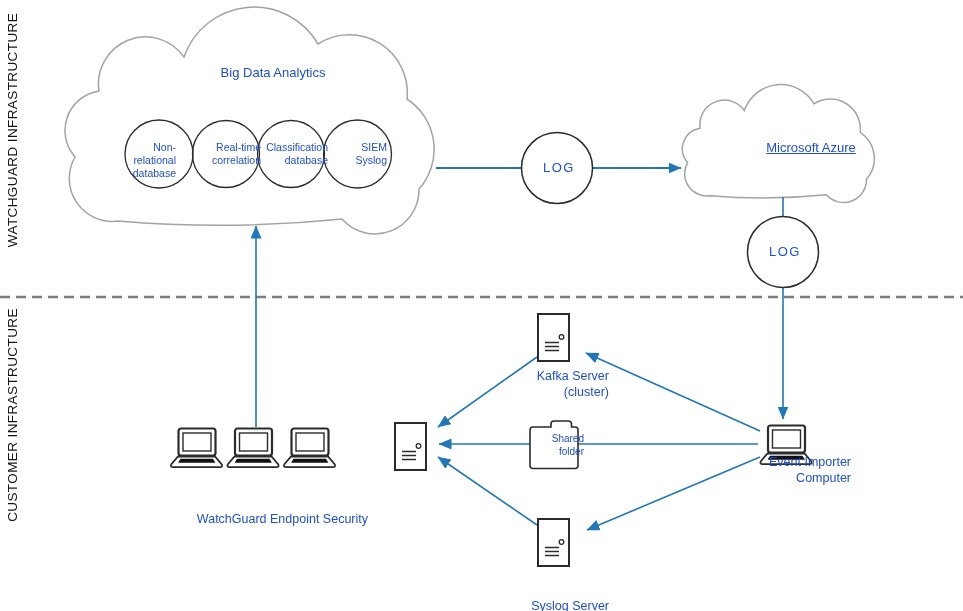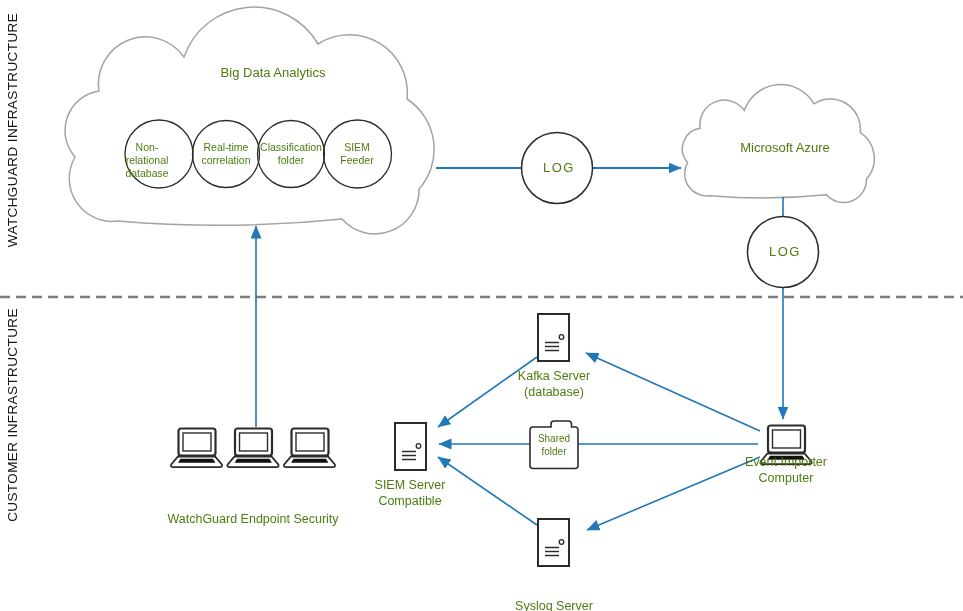--- a/index.html
+++ b/index.html
@@ -2,22 +2,22 @@
 <html style="--connector: #2077b9; --divider: #7d7d7d;"><head>
 <meta charset="utf-8">
 <style>
   html,body{margin:0;padding:0;background:#ffffff;}
   .stage{
     position:relative;width:963px;height:611px;background:#ffffff;overflow:hidden;
     font-family:"Liberation Sans",sans-serif;color:#1a1a1a;
   }
   .stage svg{position:absolute;left:0;top:0;}
   .label{
-    position:absolute;text-align:center;white-space:pre-line;
-    font-size:12.5px;line-height:1.28;color:#4d7c0f;
+    position:absolute;text-align:right;white-space:pre-line;
+    font-size:12.5px;line-height:1.28;color:#1d4ed8;
     transform:translateX(-50%);
   }
   .label.small{font-size:10.5px;line-height:1.25;}
   .label.title{font-size:13px;}
   .label.logtxt{font-size:13px;letter-spacing:1.5px;}
   .vlabel{
     position:absolute;width:280px;height:16px;line-height:16px;text-align:center;
     transform:rotate(-90deg);font-size:13.5px;letter-spacing:0.4px;color:#141414;
   }
   .cloud{fill:#ffffff;stroke:#a3a3a3;stroke-width:1.5;}
@@ -107,38 +107,36 @@
       L 571.5,427 L 571.5,424 Q 571.5,421 568.5,421 L 554,421 Q 551,421 551,424
       L 551,427 L 533,427 Q 530,427 530,430 L 530,465.5 Q 530,468.5 533,468.5 Z"></path>
 
     <use href="#laptopIcon" transform="translate(758,424)"></use>
   </svg>
 
   <div class="vlabel" style="left:-127px;top:122px;">WATCHGUARD INFRASTRUCTURE</div>
   <div class="vlabel" style="left:-127px;top:407px;">CUSTOMER INFRASTRUCTURE</div>
 
   <div class="label title" style="left:273px;top:65px;">Big Data Analytics</div>
-  <div class="label title" style="left:785px;top:140px;">Microsoft Azure</div>
+  <div class="label title" style="left:811px;top:140px;text-decoration:underline;">Microsoft Azure</div>
 
   <div class="label small" style="left:147px;top:141px;width:58px;">Non-relational
 database</div>
   <div class="label small" style="left:226px;top:141px;width:70px;">Real-time
 correlation</div>
   <div class="label small" style="left:291px;top:141px;width:74px;">Classification
-folder</div>
+database</div>
   <div class="label small" style="left:357px;top:141px;width:60px;">SIEM
-Feeder</div>
+Syslog</div>
 
   <div class="label logtxt" style="left:559px;top:160px;">LOG</div>
   <div class="label logtxt" style="left:785px;top:244px;">LOG</div>
 
   <div class="label" style="left:253px;top:479px;width:230px;margin-top:32px;">WatchGuard Endpoint Security</div>
-  <div class="label" style="left:410px;top:477px;width:110px;">SIEM Server
-Compatible</div>
   <div class="label" style="left:554px;top:368px;width:110px;">Kafka Server
-(database)</div>
+(cluster)</div>
   <div class="label" style="left:554px;top:433px;width:60px;font-size:10px;">Shared
 folder</div>
   <div class="label" style="left:554px;top:598px;width:110px;">Syslog Server
 (optional)</div>
   <div class="label" style="left:786px;top:454px;width:130px;">Event Importer
 Computer</div>
 </div>
 
 </body></html>

